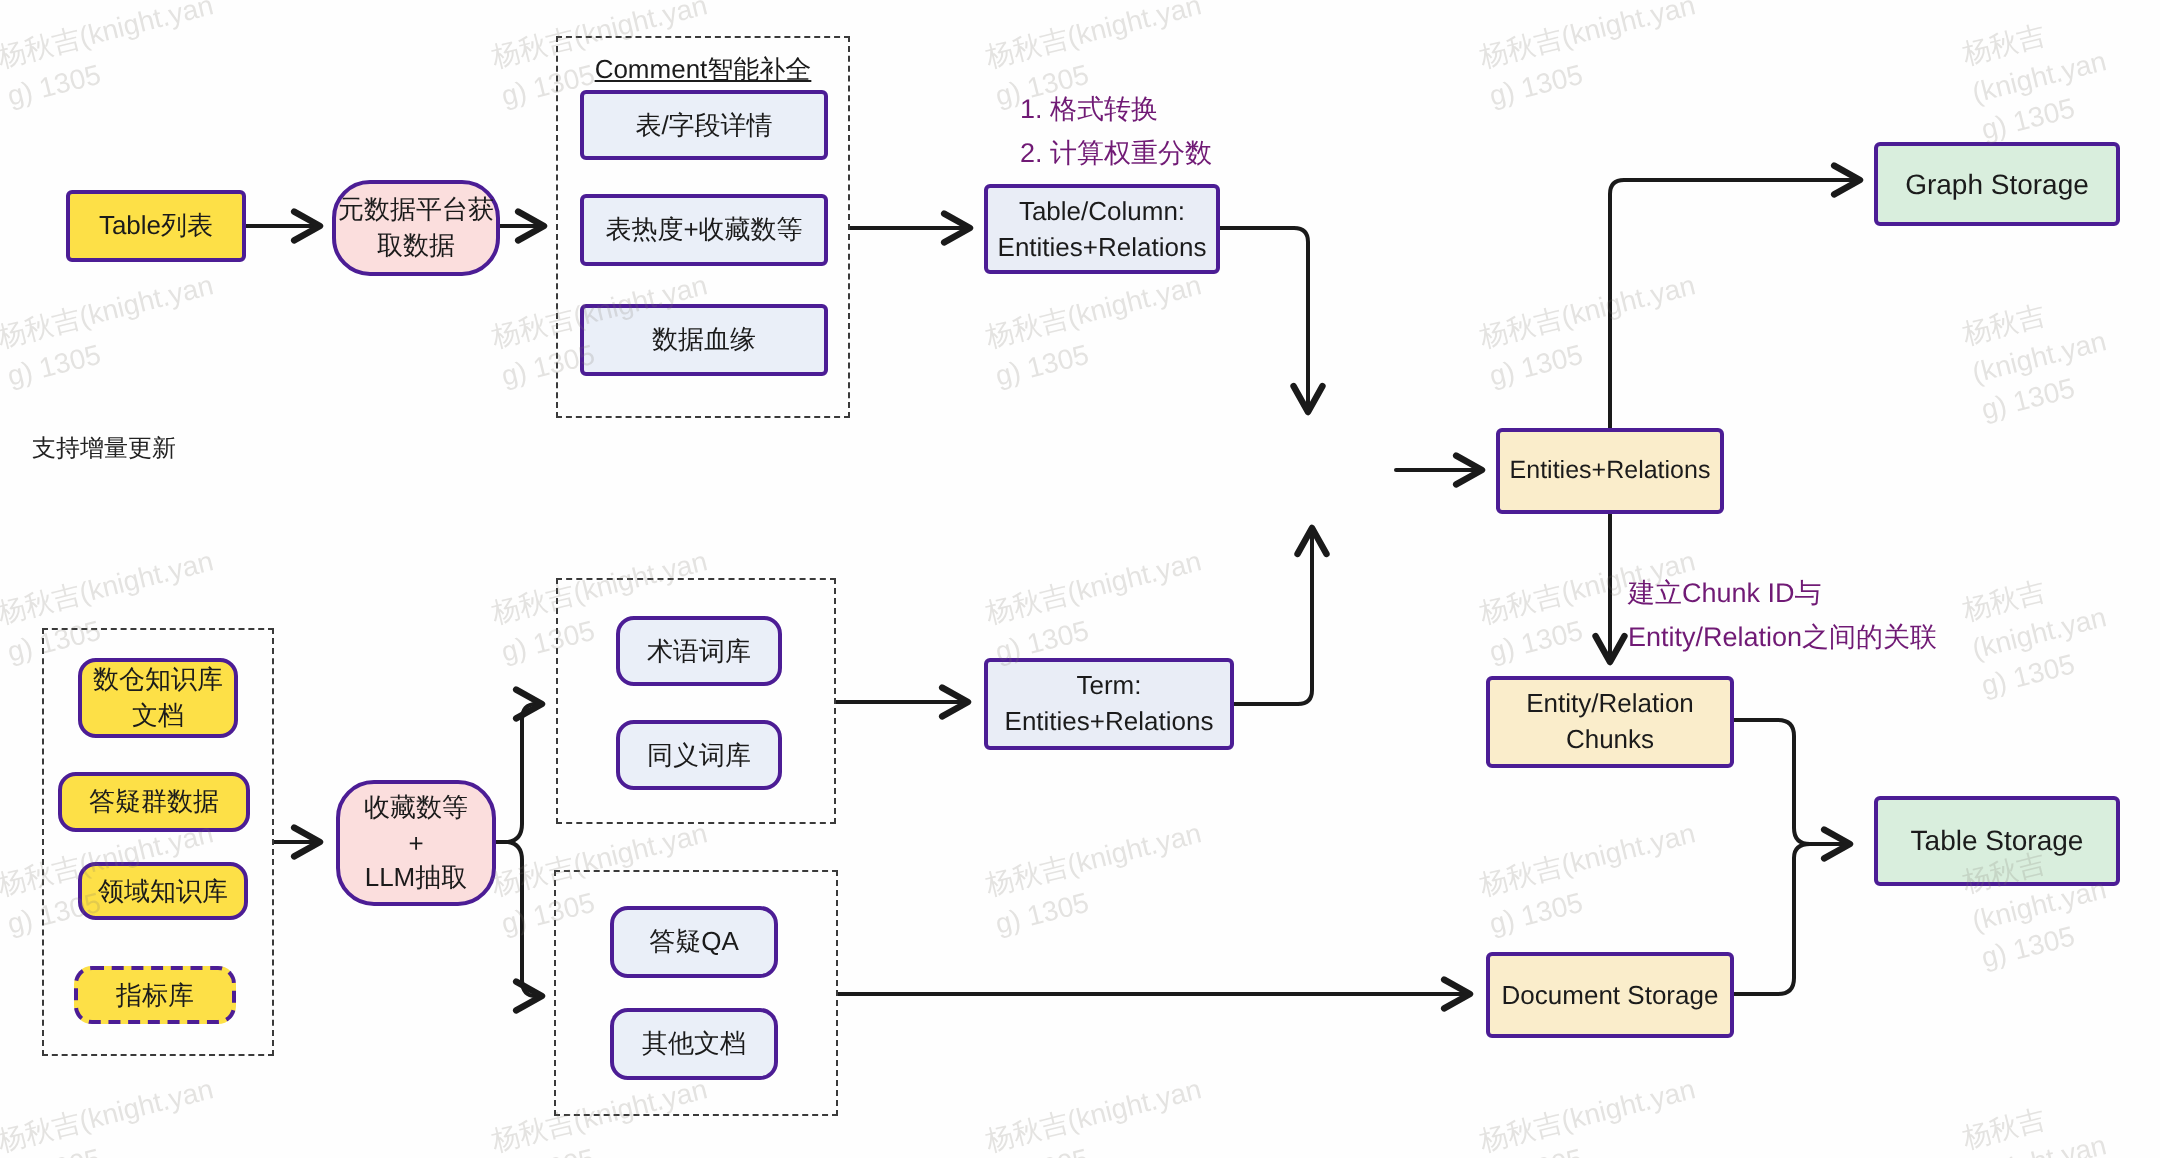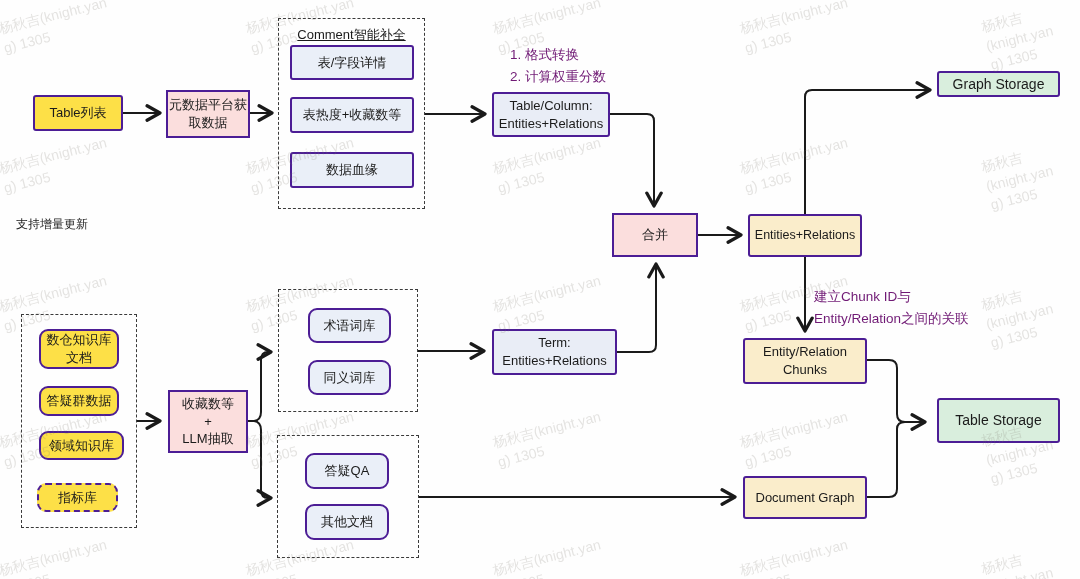--- a/index.html
+++ b/index.html
@@ -8,21 +8,21 @@
     font-family:"Liberation Sans","DejaVu Sans",sans-serif;background:#fefefe;
   }
   svg.wires{position:absolute;left:0;top:0;z-index:1;}
   .node{
     position:absolute;display:flex;align-items:center;justify-content:center;
     text-align:center;white-space:pre-line;border:2px solid #4c1d95;
     box-sizing:border-box;font-size:13px;line-height:1.35;color:#1b1b1b;z-index:2;
   }
   .r3{border-radius:3px}
   .r9{border-radius:9px}
-  .r11{border-radius:0}
+  .r11{border-radius:19px}
   .purple{background:#fde047}
   .pink{background:#fbdedd}
   .blue{background:#eaeff8}
   .bluegray{background:#e9edf6}
   .yellow{background:#faedcb}
   .green{background:#d9eedd}
   .dashedborder{border-style:dashed;border-width:2px}
   .group{
     position:absolute;border:1.6px dashed #3a3a3a;box-sizing:border-box;
     background:transparent;z-index:1;
@@ -80,44 +80,43 @@
   <div class="group" style="left:277px;top:435px;width:142px;height:123px"></div>
 
   <div class="node purple r3" style="left:33px;top:95px;width:90px;height:36px">Table列表</div>
   <div class="node pink r11" style="left:166px;top:90px;width:84px;height:48px">元数据平台获
 取数据</div>
   <div class="node blue r3" style="left:290px;top:45px;width:124px;height:35px">表/字段详情</div>
   <div class="node blue r3" style="left:290px;top:97px;width:124px;height:36px">表热度+收藏数等</div>
   <div class="node blue r3" style="left:290px;top:152px;width:124px;height:36px">数据血缘</div>
   <div class="node bluegray r3" style="left:492px;top:92px;width:118px;height:45px">Table/Column:
 Entities+Relations</div>
-  <div class="node pink r11" style="left:612px;top:213px;width:86px;height:44px">合并</div>
   <div class="node yellow r3" style="left:748px;top:214px;width:114px;height:43px;font-size:12.5px">Entities+Relations</div>
-  <div class="node green r3" style="left:937px;top:71px;width:123px;height:26px;font-size:14px">Graph Storage</div>
+  <div class="node green r3" style="left:937px;top:71px;width:123px;height:42px;font-size:14px">Graph Storage</div>
 
   <div class="node purple r9" style="left:39px;top:329px;width:80px;height:40px">数仓知识库
 文档</div>
-  <div class="node purple r9" style="left:39px;top:386px;width:80px;height:30px">答疑群数据</div>
+  <div class="node purple r9" style="left:29px;top:386px;width:96px;height:30px">答疑群数据</div>
   <div class="node purple r9" style="left:39px;top:431px;width:85px;height:29px">领域知识库</div>
   <div class="node purple r9 dashedborder" style="left:37px;top:483px;width:81px;height:29px">指标库</div>
   <div class="node pink r11" style="left:168px;top:390px;width:80px;height:63px">收藏数等
 +
 LLM抽取</div>
 
   <div class="node blue r9" style="left:308px;top:308px;width:83px;height:35px">术语词库</div>
   <div class="node blue r9" style="left:308px;top:360px;width:83px;height:35px">同义词库</div>
   <div class="node blue r9" style="left:305px;top:453px;width:84px;height:36px">答疑QA</div>
   <div class="node blue r9" style="left:305px;top:504px;width:84px;height:36px">其他文档</div>
 
   <div class="node bluegray r3" style="left:492px;top:329px;width:125px;height:46px">Term:
 Entities+Relations</div>
   <div class="node yellow r3" style="left:743px;top:338px;width:124px;height:46px">Entity/Relation
 Chunks</div>
   <div class="node green r3" style="left:937px;top:398px;width:123px;height:45px;font-size:14px">Table Storage</div>
-  <div class="node yellow r3" style="left:743px;top:476px;width:124px;height:43px">Document Graph</div>
+  <div class="node yellow r3" style="left:743px;top:476px;width:124px;height:43px">Document Storage</div>
 
   <div class="note" style="left:510px;top:44px">1. 格式转换
 2. 计算权重分数</div>
   <div class="note note-big" style="left:16px;top:215px">支持增量更新</div>
   <div class="note" style="left:814px;top:286px">建立Chunk ID与
 Entity/Relation之间的关联</div>
 
   <div>
       <div class="wm" style="left: 0px; top: 6px;">杨秋吉(knight.yan
 g) 1305</div>

